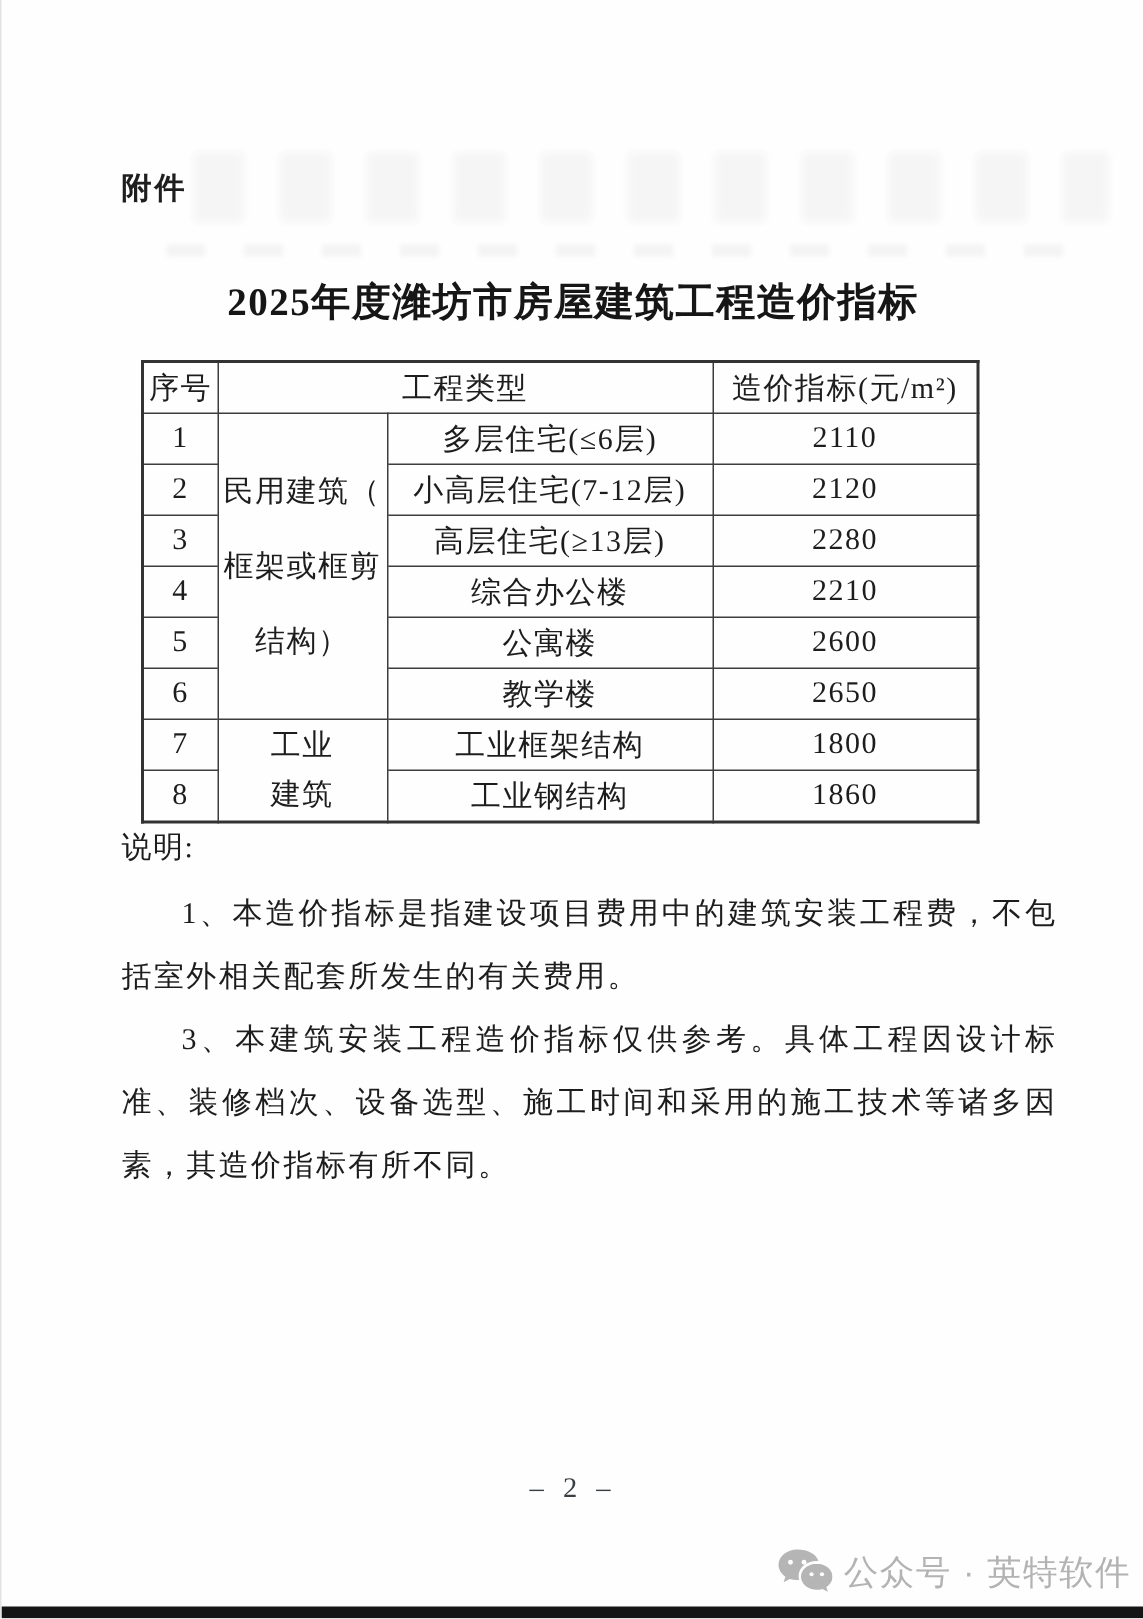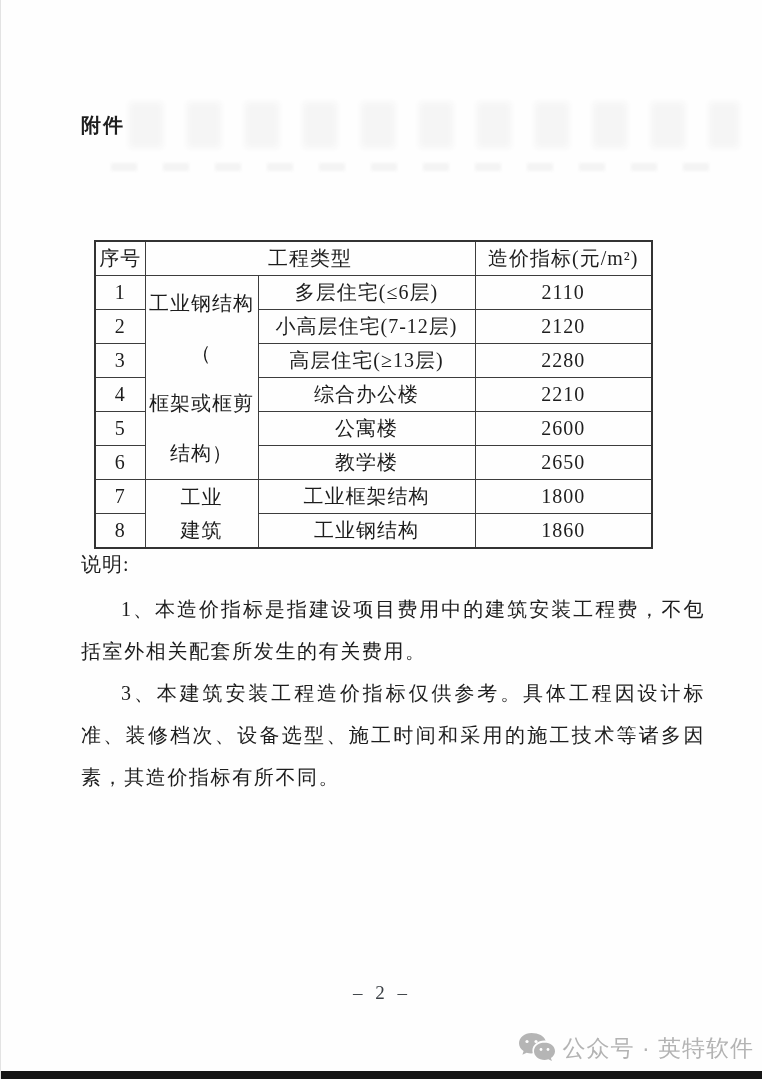--- a/index.html
+++ b/index.html
@@ -84,38 +84,39 @@
 </head>
 <body>
 
 <div class="page">
 
   <div class="bleed"></div>
   <div class="bleed-dashes"></div>
 
   <div class="attachment">附件</div>
 
+  <h1 class="title">2025年度潍坊市房屋建筑工程造价指标</h1>
 
   <table class="cost-table">
     <colgroup>
       <col style="width:50px">
         <col style="width:113px">
         <col style="width:217px">
         <col style="width:177px">
     </colgroup>
     <tbody>
         <tr>
       <td>序号</td>
       <td colspan="2">工程类型</td>
       <td>造价指标(元/m²)</td>
     </tr>
     <tr>
       <td>1</td>
       <td rowspan="6" class="group-cell">
-        <div>工业钢结构（</div>
+        <div>民用建筑（</div>
         <div>框架或框剪</div>
         <div>结构）</div>
       </td>
       <td>多层住宅(≤6层)</td>
       <td>2110</td>
     </tr>
     <tr>
       <td>2</td>
       <td>小高层住宅(7-12层)</td>
       <td>2120</td>

